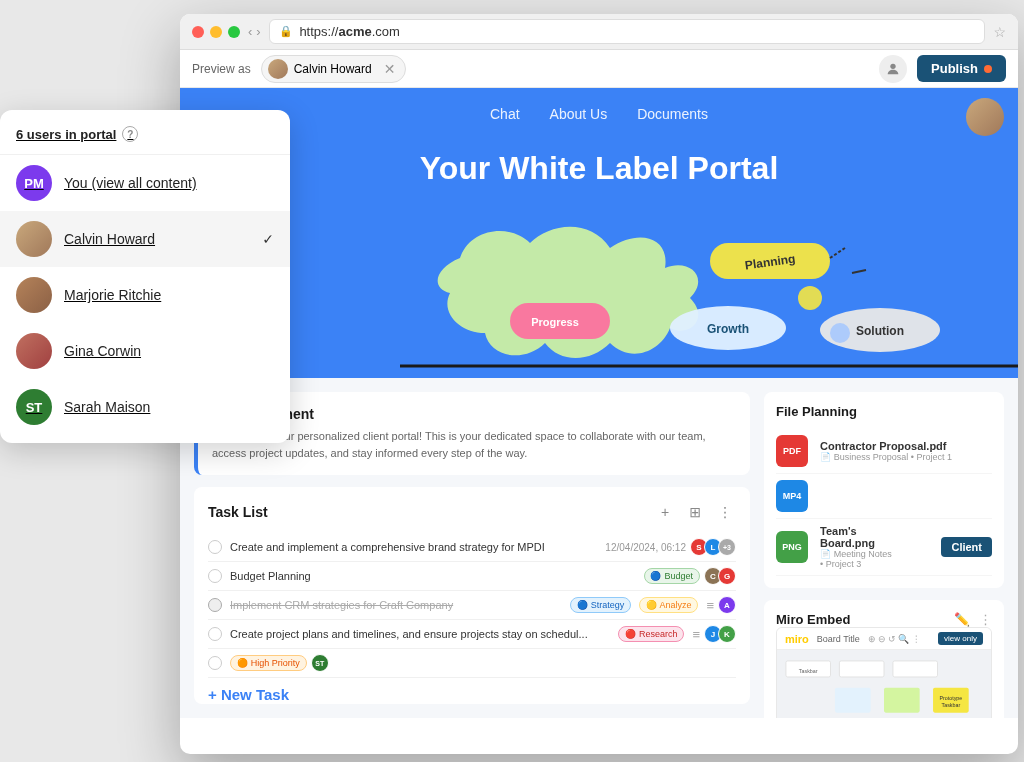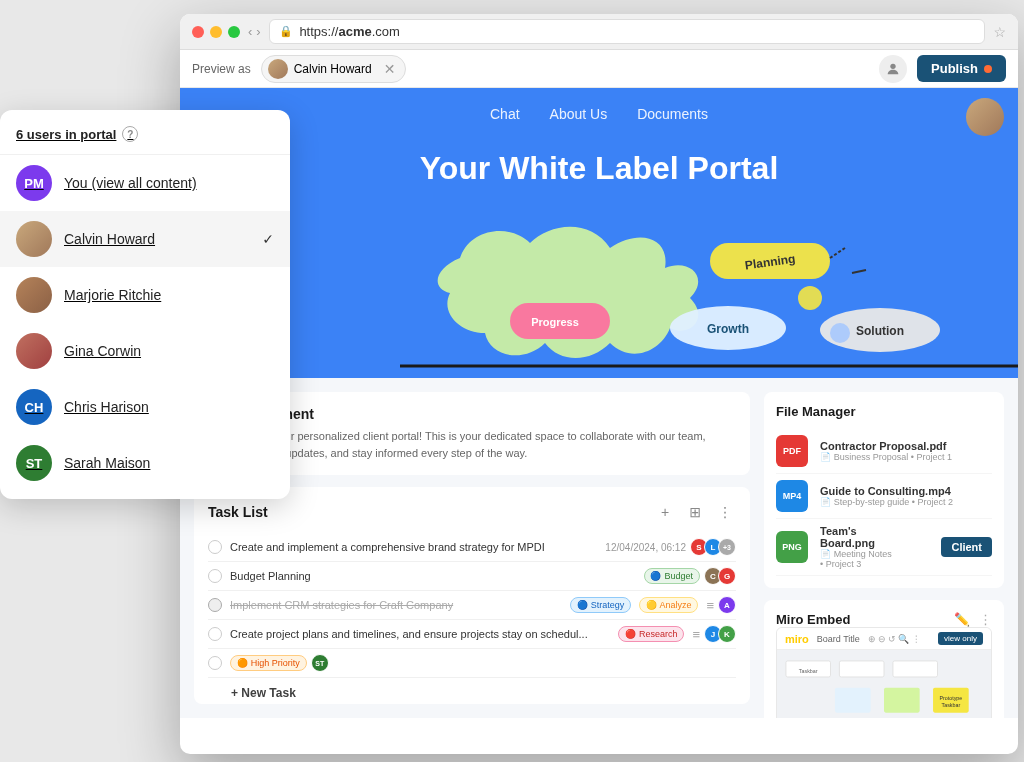--- a/index.html
+++ b/index.html
@@ -306,24 +306,23 @@
       align-items: center;
       justify-content: center;
       color: #fff;
       font-weight: 700;
     }
     .new-task {
       display: flex;
       align-items: center;
       gap: 6px;
       padding: 8px 0 0;
-      color: #404040;
-      font-size: 12px;
+      color: #3b82f6;
+      font-size: 15px;
       font-weight: 600;
-      margin-left: 23px;
     }
 
     
     .file-manager-card {
       background: #fff;
       border-radius: 8px;
       padding: 12px;
     }
     .file-manager-title {
       font-size: 13px;
@@ -694,36 +693,32 @@
             </div>
           </div>
 
           <div class="new-task">+ New Task</div>
         </div>
       </div>
 
       <div class="right-panel">
 
         <div class="file-manager-card">
-          <div class="file-manager-title">File Manager</div>
+          <div class="file-manager-title">File Planning</div>
 
           <div class="file-item">
             <div class="file-icon file-icon-pdf">PDF</div>
             <div class="file-info">
               <div class="file-name">Contractor Proposal.pdf</div>
               <div class="file-meta">📄 Business Proposal • Project 1</div>
             </div>
           </div>
 
           <div class="file-item" style="position:relative;">
             <div class="file-icon file-icon-mp4">MP4</div>
-            <div class="file-info">
-              <div class="file-name">Guide to Consulting.mp4</div>
-              <div class="file-meta">📄 Step-by-step guide • Project 2</div>
-            </div>
           </div>
 
           <div class="file-item" style="position:relative;">
             <div class="file-icon file-icon-png">PNG</div>
             <div class="file-info">
               <div class="file-name">Team's Board.png</div>
               <div class="file-meta">📄 Meeting Notes • Project 3</div>
             </div>
             <div class="client-badge">Client</div>
           </div>
@@ -795,23 +790,19 @@
       <span class="user-name">Marjorie Ritchie</span>
     </div>
 
     <div class="dropdown-item">
       <div class="user-avatar avatar-gc">
         <div class="face-silhouette" style="background:linear-gradient(135deg,#c07060 0%,#a04040 100%)"></div>
       </div>
       <span class="user-name">Gina Corwin</span>
     </div>
 
-    <div class="dropdown-item">
-      <div class="user-avatar avatar-chr">CH</div>
-      <span class="user-name">Chris Harison</span>
-    </div>
 
     <div class="dropdown-item">
       <div class="user-avatar avatar-st">ST</div>
       <span class="user-name">Sarah Maison</span>
     </div>
   </div>
 </div>
 
 </body></html>

